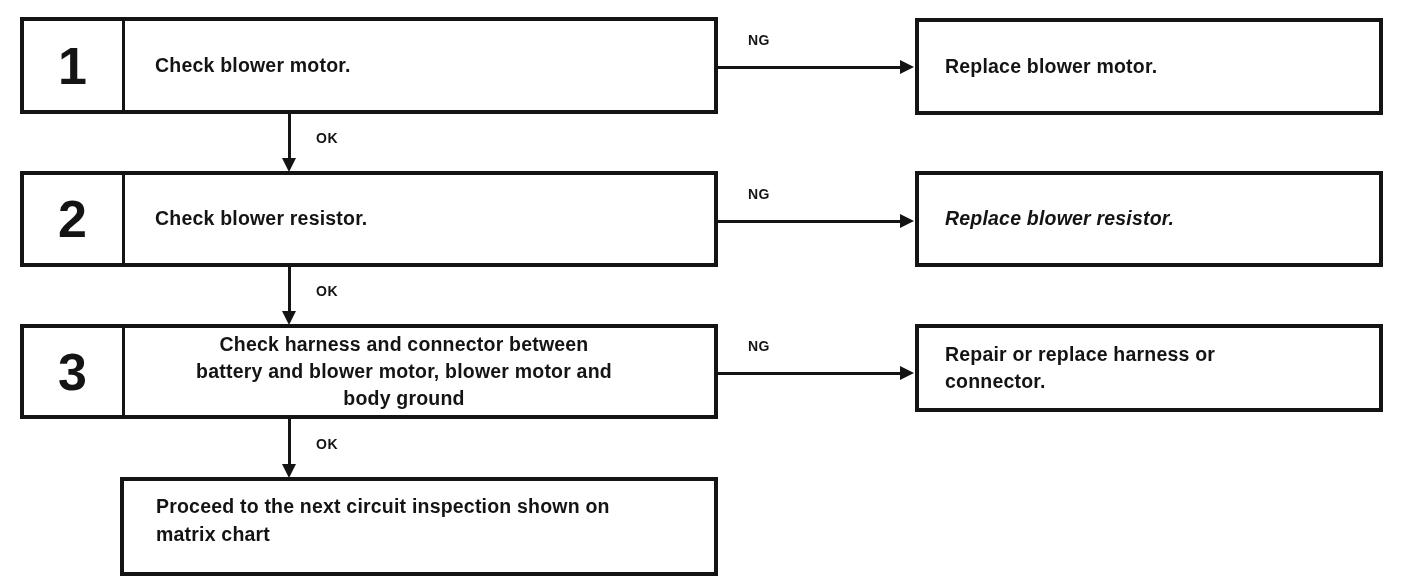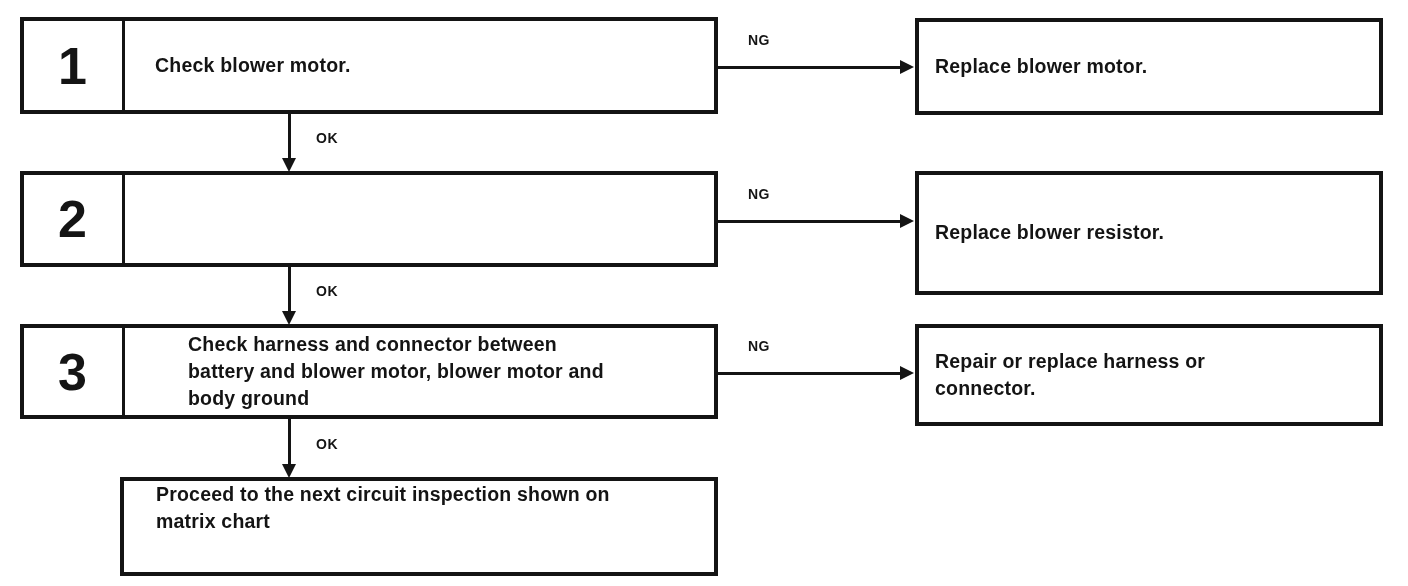--- a/index.html
+++ b/index.html
@@ -39,44 +39,45 @@
   .check-text {
     flex: 1;
     display: flex;
     align-items: center;
     padding: 0 0 0 30px;
     font-size: 19.5px;
     font-weight: bold;
     line-height: 1.4;
     letter-spacing: 0.2px;
   }
-  .check-text span { display: block; }
+  .check-text span { display: block; text-align: center; }
   .w430 span { max-width: 432px; margin-left: 33px; }
 
   .action-box { left: 915px; width: 468px; }
   .ab1 { top: 18px;  height: 97px; }
-  .ab2 { top: 171px; height: 124px; }
-  .ab3 { top: 324px; height: 102px; }
+  .ab2 { top: 171px; height: 96px; font-style: italic; }
+  .ab3 { top: 324px; height: 88px; }
   .action-text {
     flex: 1;
     display: flex;
     align-items: center;
-    padding: 0 0 0 16px;
+    padding: 0 0 0 26px;
     font-size: 19.5px;
     font-weight: bold;
     line-height: 1.4;
     letter-spacing: 0.2px;
   }
   .action-text span { display: block; }
   .w340 span { max-width: 342px; }
 
   .final-box { left: 120px; top: 477px; width: 598px; height: 99px; }
   .final-text {
     flex: 1;
     display: flex;
+    align-items: center;
     padding: 0 0 12px 32px;
     font-size: 19.5px;
     font-weight: bold;
     line-height: 1.4;
     letter-spacing: 0.2px;
   }
   .final-text span { display: block; max-width: 460px; }
 
   
   .hline {
@@ -156,20 +157,23 @@
     <div class="action-text">
       <span>Replace blower motor.</span>
     </div>
   </div>
   <div class="vline vl1"></div>
   <div class="arrow-down ad1"></div>
   <div class="edge-label ok-label okl1">OK</div>
 
   <div class="box check-box cb2">
     <div class="num-cell">2</div>
+    <div class="check-text">
+      <span>Check blower resistor.</span>
+    </div>
   </div>
   <div class="edge-label ng-label ngl2">NG</div>
   <div class="hline hl2"></div>
   <div class="arrow-right ar2"></div>
   <div class="box action-box ab2">
     <div class="action-text">
       <span>Replace blower resistor.</span>
     </div>
   </div>
   <div class="vline vl2"></div>

